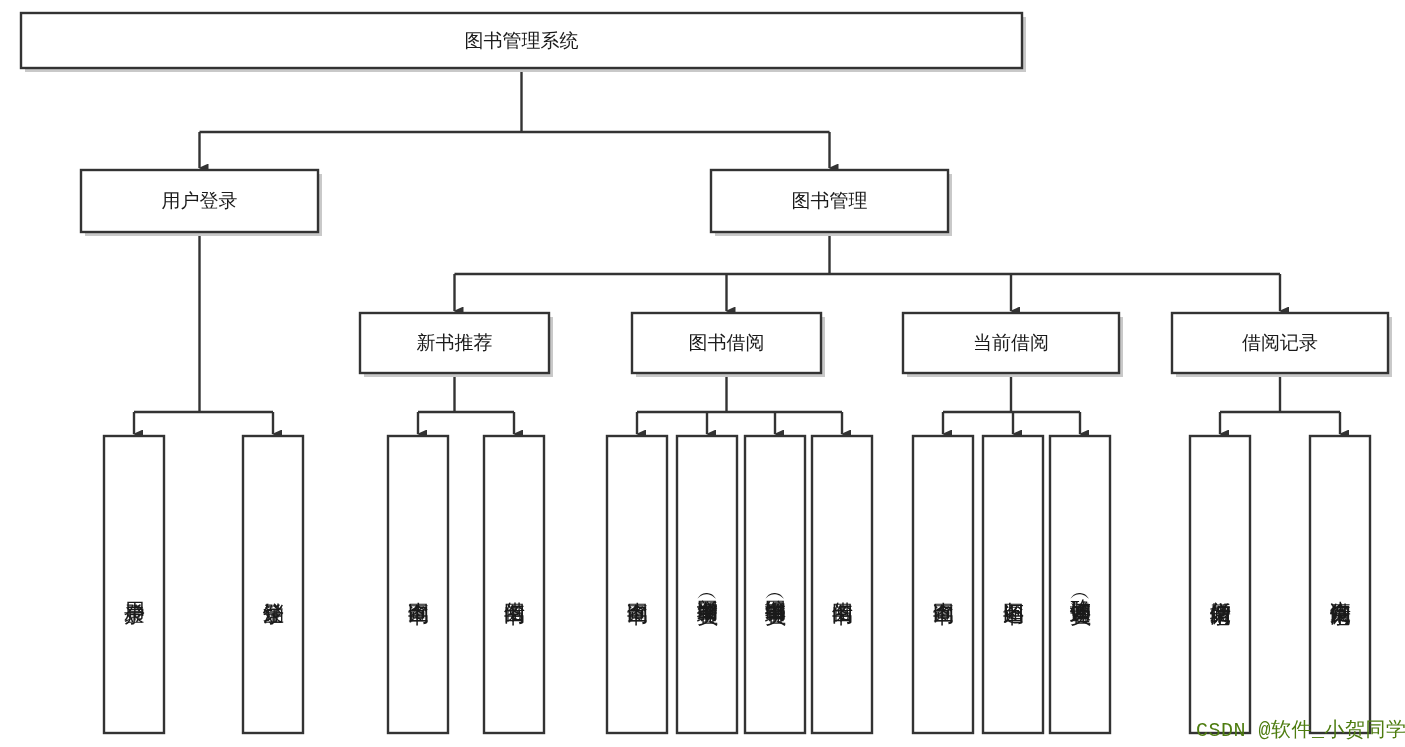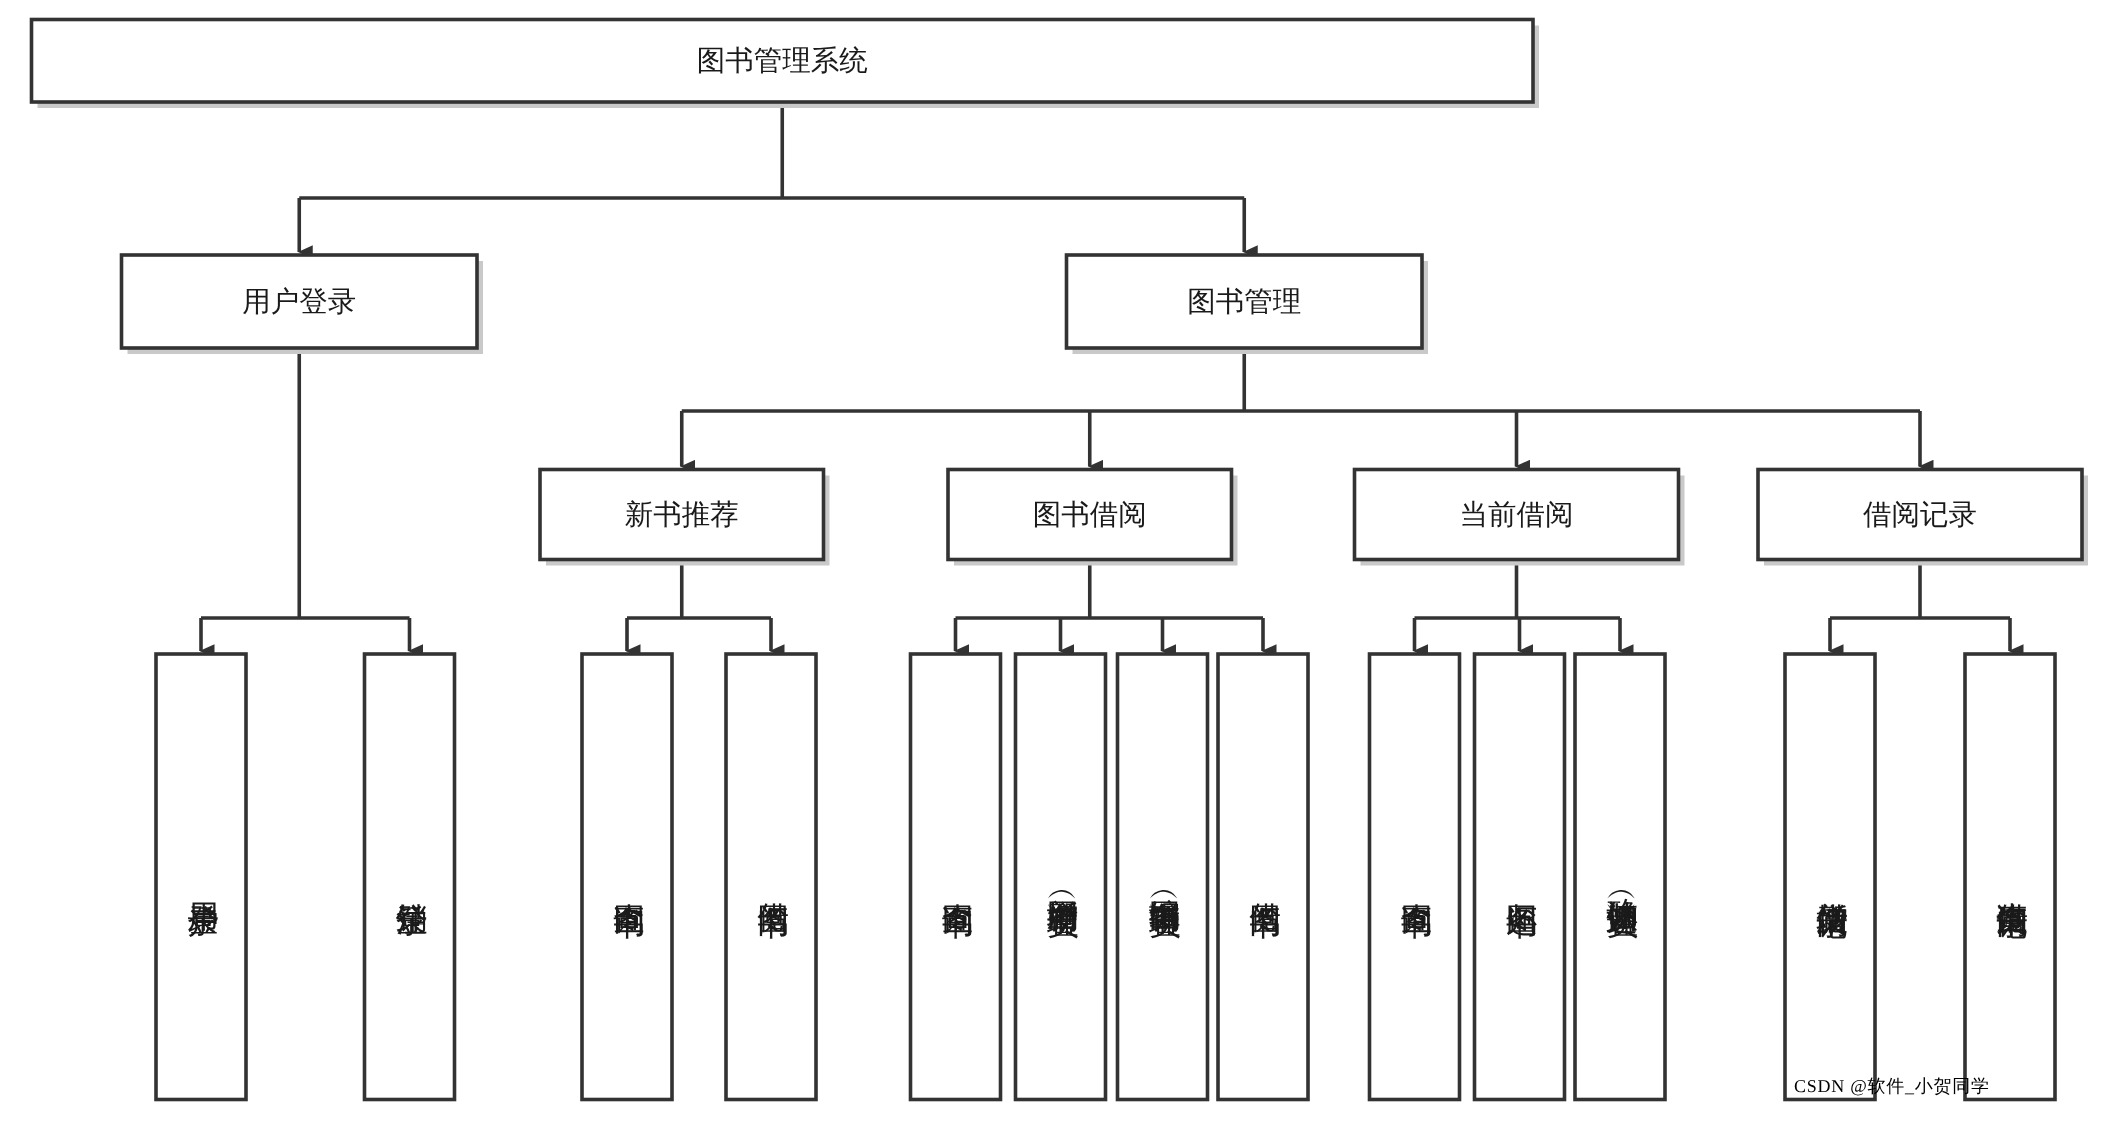--- a/index.html
+++ b/index.html
@@ -62,23 +62,23 @@
     line-height: 1.38;
     color: #1a1a1a;
     writing-mode: vertical-rl;
     text-orientation: upright;
     letter-spacing: 1px;
     white-space: nowrap;
     text-align: left;
   }
   .watermark {
     position: absolute;
-    font-family: Liberation Serif, serif;
-    font-size: 12px;
-    color: #000000;
+    font-family: Liberation Mono, monospace;
+    font-size: 20px;
+    color: #4d7c0f;
     white-space: nowrap;
     letter-spacing: 0.5px;
   }
 </style>
 </head>
 <body>
 
 <div id="diagram-root">
 
   <svg class="diagram-canvas" viewBox="0 0 1405 747">

